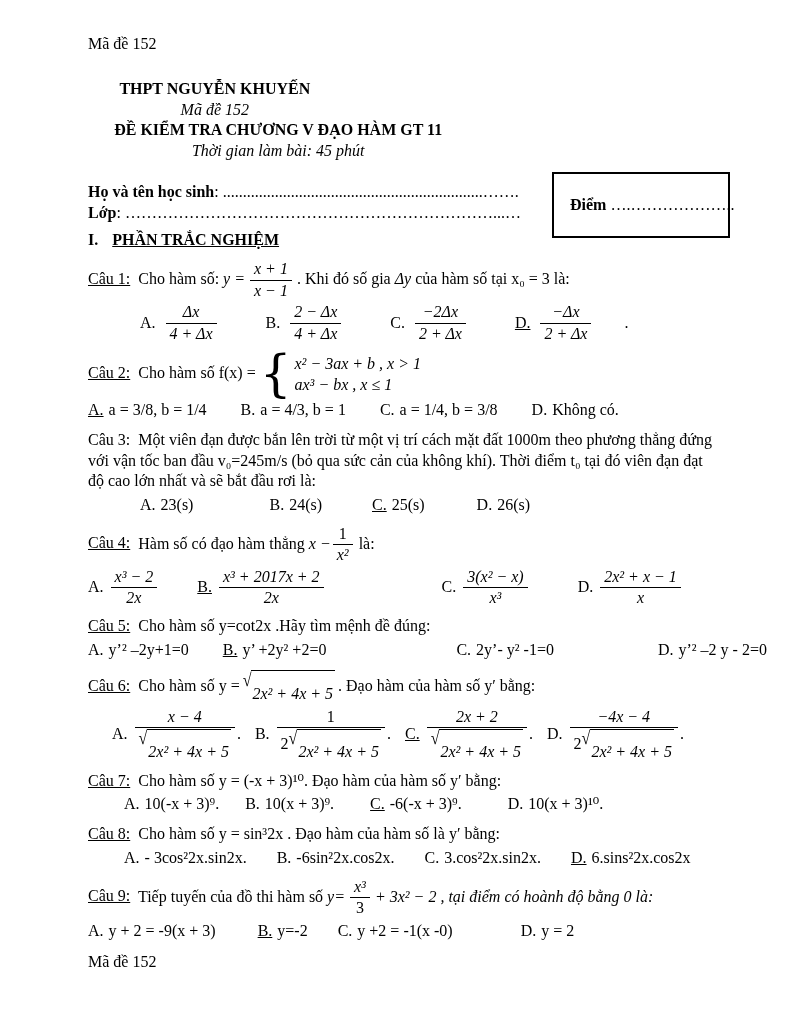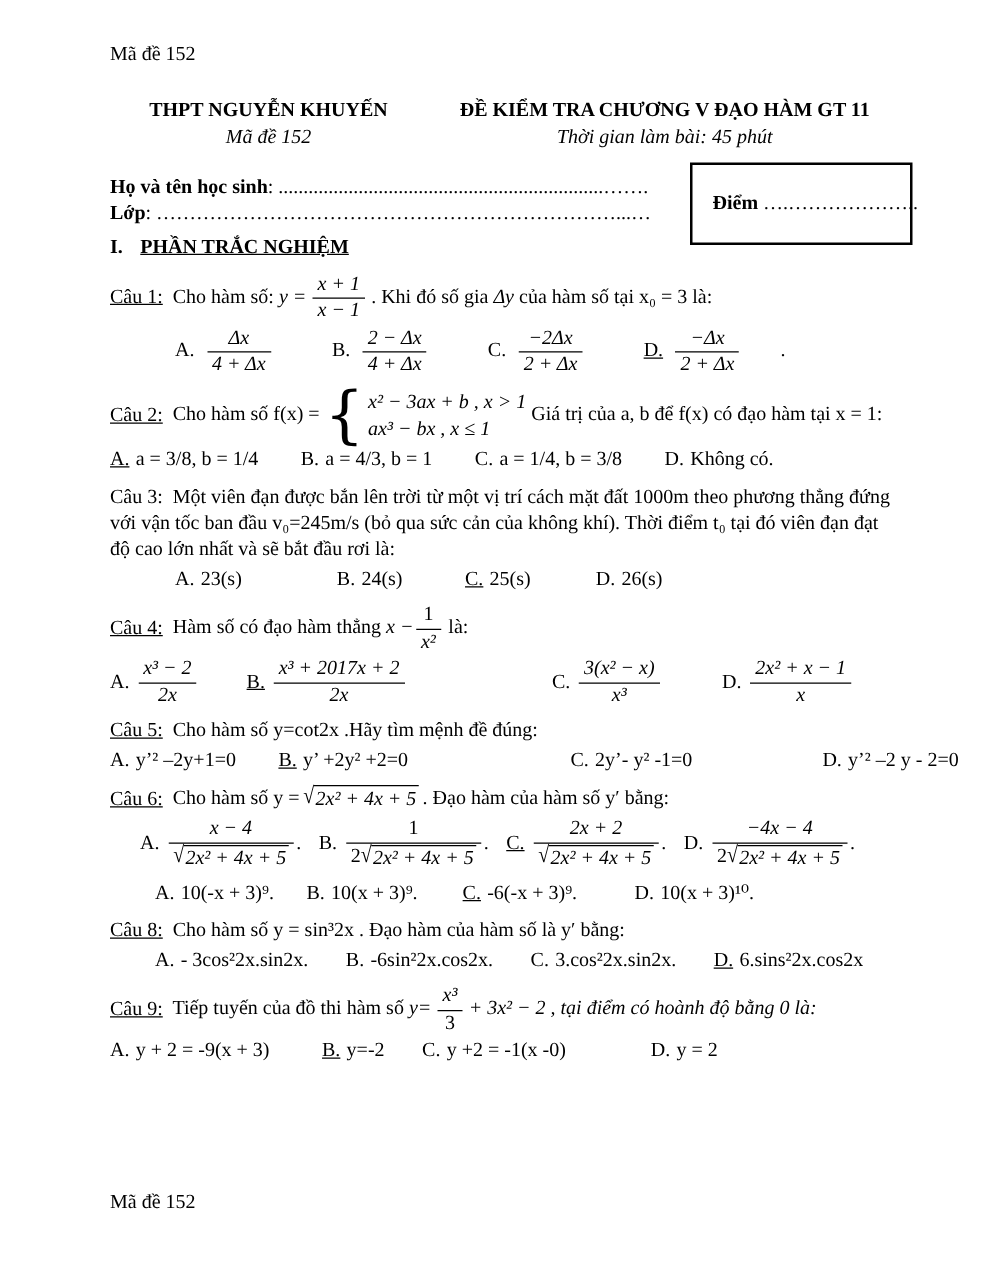--- a/index.html
+++ b/index.html
@@ -5,40 +5,40 @@
   * { margin:0; padding:0; box-sizing:border-box; }
   html,body { background:#fff; }
   .page { position:relative; width:792px; height:1004px; background:#fff; color:#000;
     font-family:"Liberation Serif","DejaVu Serif",serif; font-size:16px; line-height:1.3; overflow:hidden; }
   .content { padding:34px 70px 0 88px; }
   .bold { font-weight:bold; }
   .italic { font-style:italic; }
   .mi { font-style:italic; }
   .u { text-decoration:underline; }
   .code-top { margin-bottom:24px; }
-  .title-block { display:flex; margin-bottom:20px; }
+  .title-block { display:flex; margin-bottom:20px;flex-direction:column; }
   .tb-col1 { width:40%; text-align:center; }
   .tb-col2 { width:60%; text-align:center; }
   .student { position:relative; margin-bottom:0; padding-right:200px; }
   .student .line { white-space:nowrap; overflow:hidden; font-weight:bold; }
   .student .line .dots { font-weight:normal; }
   .score-box { position:absolute; right:-8px; top:-10px; width:178px; height:66px;
     border:2px solid #000; display:flex; align-items:center; padding-left:16px; }
   .section-head { margin:6px 0 10px 0; font-weight:bold; }
   .section-head .sec-title { text-decoration:underline; margin-left:14px;text-align:center; }
   .q { margin-bottom:6px; }
   .q-text { margin-bottom:2px; }
   .q-label { text-decoration:underline; margin-right:4px; }
   .q-label.nounder { text-decoration:none; }
   .frac { display:inline-block; vertical-align:middle; text-align:center; padding:0 2px; line-height:1.15; }
   .frac .num { display:block; border-bottom:1px solid #000; padding:0 4px 1px; }
   .frac .den { display:block; padding:1px 4px 0; }
   .sqrt { display:inline-flex; align-items:flex-start; vertical-align:middle; }
   .rsym { font-style:normal; transform:scaleY(1.15); display:inline-block; }
-  .rad { border-top:1px solid #000; padding:1px 2px 0 1px; }
+  .rad { border-top:1px solid #000; padding:13px 2px 0 1px; }
   .opts { display:flex; align-items:center; margin:3px 0 9px; }
   .opt { white-space:nowrap; display:inline-flex; align-items:center; }
   .opt .letter { margin-right:5px; }
   .piecewise { display:inline-flex; align-items:center; vertical-align:middle; margin:0 4px; }
   .brace { font-size:50px; font-weight:400; line-height:0.9; margin-right:3px; font-family:"DejaVu Serif",serif; }
   .cases { display:inline-block; }
   .case { display:block; line-height:1.35; }
   .bi { font-weight:normal; font-style:italic; }
   
   .opts-q1 { padding-left:52px; } .opts-q1 .opt+.opt { margin-left:44px; } .opts-q1 .tail { margin-left:28px; }
@@ -127,21 +127,21 @@
 
     <div class="q">
       <div class="q-text">
         <span class="q-label">Câu 2:</span>
         <span>Cho hàm số f(x) =</span><span class="piecewise">
             <span class="brace">{</span>
             <span class="cases">
               <span class="case"><span class="mi">x² − </span><span class="bi">3ax + b</span><span class="bi"> , x &gt; 1</span></span>
               <span class="case"><span class="mi">ax³ − bx</span><span class="bi"> , x ≤ 1</span></span>
             </span>
-          </span><span>Giá trị của a, b để f(x) có đạo hàm tại x = 1:</span>
+          </span>
       </div>
       <div class="opts opts-q2">
         <span class="opt">
             <span class="letter u">A.</span>
             <span>a = 3/8, b = 1/4</span>
           </span>
         <span class="opt">
             <span class="letter">B.</span>
             <span>a = 4/3, b = 1</span>
           </span>
@@ -295,20 +295,24 @@
                   <span class="rsym">√</span>
                   <span class="rad mi">2x² + 4x + 5</span>
                 </span></span>
             </span>
             <span class="tail">.</span>
           </span>
       </div>
     </div>
 
     <div class="q">
+      <div class="q-text">
+        <span class="q-label">Câu 7:</span>
+        <span>Cho hàm số y = (-x + 3)¹⁰. Đạo hàm của hàm số y′ bằng:</span>
+      </div>
       <div class="opts opts-q7">
         <span class="opt">
             <span class="letter">A.</span>
             <span>10(-x + 3)⁹.</span>
           </span>
         <span class="opt">
             <span class="letter">B.</span>
             <span>10(x + 3)⁹.</span>
           </span>
         <span class="opt">

